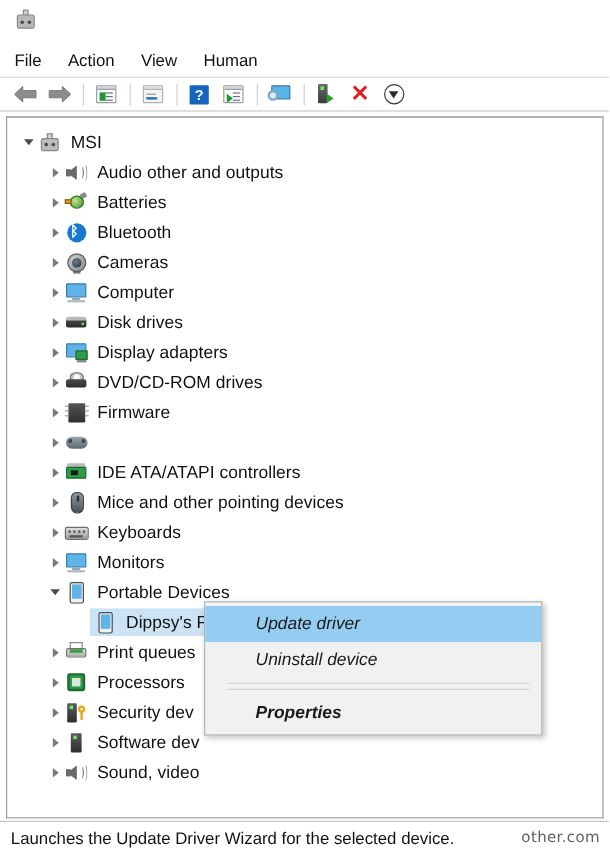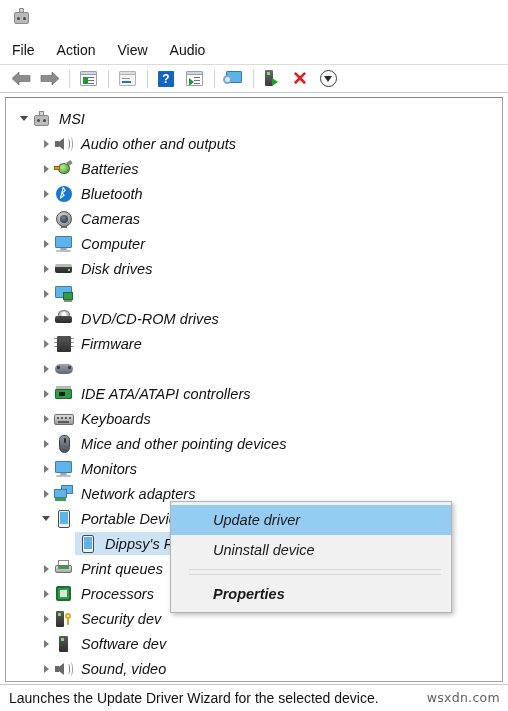--- a/index.html
+++ b/index.html
@@ -196,21 +196,20 @@
     left: 5px; top: 97px;
     width: 498px; height: 585px;
     background: #ffffff;
     border: 1px solid #a0a0a0;
     border-top-color: #828282;
     overflow: hidden;
   }
   .tree {
     position: relative;
     padding-top: 8px;
-    font-style: italic;
   }
   .row {
     position: relative;
     height: 25px;
     display: flex; align-items: center;
     white-space: nowrap;
     cursor: default;
   }
   .row .twisty {
     width: 16px; height: 25px;
@@ -411,21 +410,21 @@
         <div class="body"></div>
         <div class="d1"></div>
         <div class="d2"></div>
     </div>
   </div>
 
   <div class="menubar">
     <div class="mi">File</div>
     <div class="mi">Action</div>
     <div class="mi">View</div>
-    <div class="mi">Audio</div>
+    <div class="mi">Human</div>
   </div>
 
   <div class="toolbar">
 
     <div class="tb-btn">
       <svg class="arrow" viewBox="0 0 19 15">
         <polygon points="0,7.5 7,1 7,4.5 18,4.5 18,10.5 7,10.5 7,14" fill="#8c8c8c" stroke="#6f6f6f" stroke-width="0.7"></polygon>
       </svg>
     </div>
     <div class="tb-btn">
@@ -594,20 +593,21 @@
 
       <div class="row" style="padding-left:32px">
         <div class="twisty">
             <div class="chev-r"></div>
           </div>
         <div class="ico ic-disp">
           <div class="scr"></div>
             <div class="card"></div>
             <div class="pin"></div>
         </div>
+        <div class="lbl">Display adapters</div>
       </div>
 
       <div class="row" style="padding-left:32px">
         <div class="twisty">
             <div class="chev-r"></div>
           </div>
         <div class="ico ic-dvd">
           <div class="d"></div>
             <div class="b"></div>
         </div>
@@ -652,65 +652,54 @@
             <div class="b"></div>
             <div class="c"></div>
         </div>
         <div class="lbl">IDE ATA/ATAPI controllers</div>
       </div>
 
       <div class="row" style="padding-left:32px">
         <div class="twisty">
             <div class="chev-r"></div>
           </div>
+        <div class="ico ic-mouse">
+          <div class="b"></div>
+            <div class="w"></div>
+        </div>
+        <div class="lbl">Mice and other pointing devices</div>
+      </div>
+
+      <div class="row" style="padding-left:32px">
+        <div class="twisty">
+            <div class="chev-r"></div>
+          </div>
         <div class="ico ic-kb">
           <div class="b"></div>
           <div class="k" style="left:3px;top:7px"></div>
             <div class="k" style="left:7px;top:7px"></div>
           <div class="k" style="left:11px;top:7px"></div>
             <div class="k" style="left:15px;top:7px"></div>
           <div class="k" style="left:4px;top:11px;width:11px"></div>
         </div>
         <div class="lbl">Keyboards</div>
       </div>
 
       <div class="row" style="padding-left:32px">
         <div class="twisty">
             <div class="chev-r"></div>
           </div>
-        <div class="ico ic-mouse">
-          <div class="b"></div>
-            <div class="w"></div>
-        </div>
-        <div class="lbl">Mice and other pointing devices</div>
-      </div>
-
-      <div class="row" style="padding-left:32px">
-        <div class="twisty">
-            <div class="chev-r"></div>
-          </div>
         <div class="ico ic-monitor">
           <div class="ic-box scr"></div>
             <div class="ic-box st"></div>
             <div class="ic-box bs"></div>
         </div>
         <div class="lbl">Monitors</div>
       </div>
 
-      <div class="row" style="padding-left:32px">
-        <div class="twisty">
-            <div class="chev-r"></div>
-          </div>
-        <div class="ico ic-net">
-          <div class="s2"></div>
-            <div class="s1"></div>
-            <div class="g"></div>
-        </div>
-        <div class="lbl">Network adapters</div>
-      </div>
 
       <div class="row" style="padding-left:32px">
         <div class="twisty">
             <div class="chev-d"></div>
           </div>
         <div class="ico ic-phone">
           <div class="b"></div>
             <div class="s"></div>
         </div>
         <div class="lbl">Portable Devices</div>
@@ -804,15 +793,15 @@
       <div class="ctx-item bold">
         <span>Properties</span>
       </div>
     </div>
 
   </div>
 
   <div class="statusbar">
     <div class="txt">Launches the Update Driver Wizard for the selected device.</div>
   </div>
-  <div class="watermark">wsxdn.com</div>
+  <div class="watermark">other.com</div>
 
 </div>
 
 </body></html>

